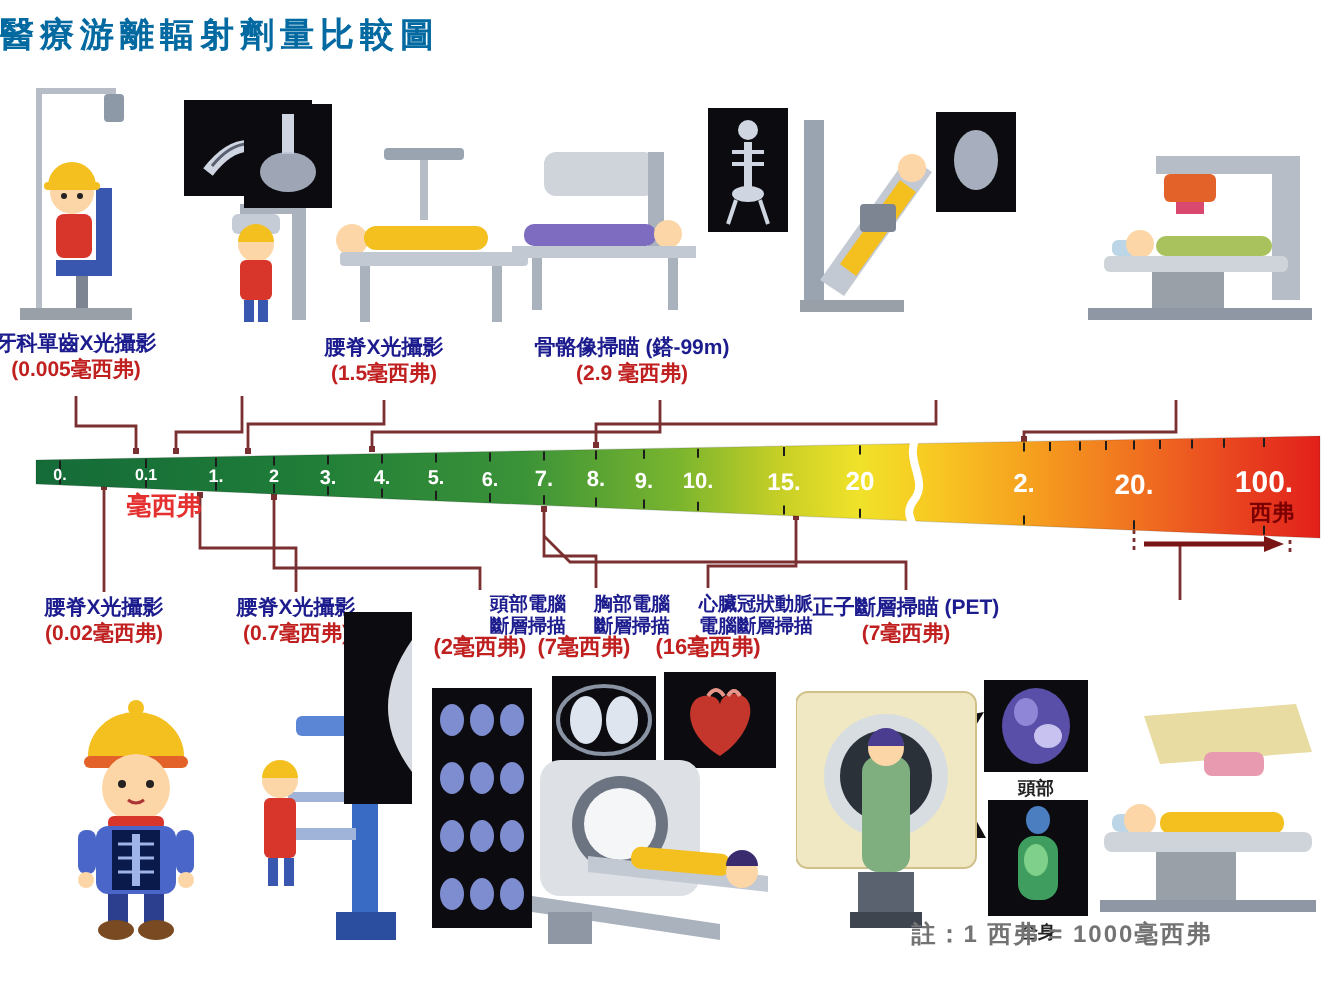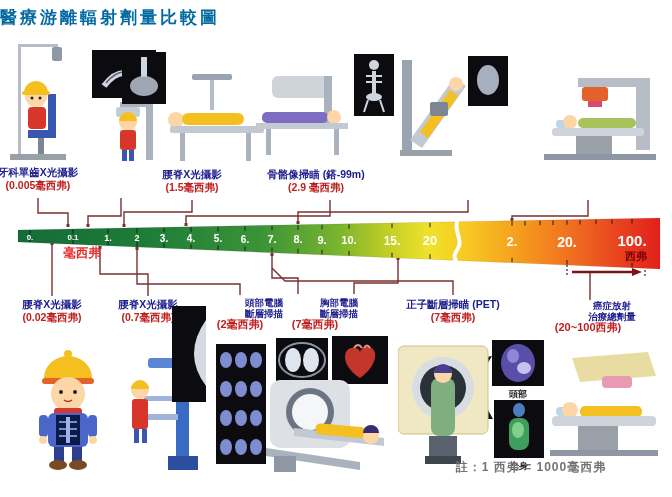--- a/index.html
+++ b/index.html
@@ -263,33 +263,33 @@
   </div>
   <div class="plabel" style="left:148px;top:298px">
     <div class="pname">腰脊X光攝影</div>
     <div class="pdose">(0.7毫西弗)</div>
   </div>
   <div class="plabel sm" style="left:240px;top:297px">
     <div class="pname">頭部電腦</div>
     <div class="pname">斷層掃描</div>
     <div class="pdose">(2毫西弗)</div>
   </div>
-  <div class="plabel sm" style="left:315px;top:297px">
+  <div class="plabel sm" style="left:292px;top:297px">
     <div class="pname">胸部電腦</div>
     <div class="pname">斷層掃描</div>
     <div class="pdose">(7毫西弗)</div>
   </div>
+  <div class="plabel sm" style="left:354px;top:297px">
+    <div class="pname">心臟冠狀動脈</div>
+    <div class="pname">電腦斷層掃描</div>
+    <div class="pdose">(16毫西弗)</div>
+  </div>
   <div class="plabel" style="left:453px;top:298px">
     <div class="pname">正子斷層掃瞄 (PET)</div>
     <div class="pdose">(7毫西弗)</div>
-  </div>
-  <div class="plabel sm" style="left:588px;top:300px">
-    <div class="pname">癌症放射</div>
-    <div class="pname">治療總劑量</div>
-    <div class="pdose">(20~100西弗)</div>
   </div>
 
   <svg class="ill" style="left:20px;top:342px" width="96" height="132" viewBox="0 0 96 132">
     <circle cx="48" cy="12" r="4" fill="#f3c020"></circle>
     <path d="M24 36 a24 22 0 0 1 48 0 v4 h-48 z" fill="#f3c020"></path>
     <rect x="22" y="36" width="52" height="6" rx="3" fill="#e2622a"></rect>
     <circle cx="48" cy="52" r="17" fill="#fcd6a6"></circle>
     <circle cx="41" cy="50" r="2" fill="#222"></circle>
       <circle cx="55" cy="50" r="2" fill="#222"></circle>
     <path d="M44 58 q4 3 8 0" stroke="#a33" stroke-width="1.5" fill="none"></path>

